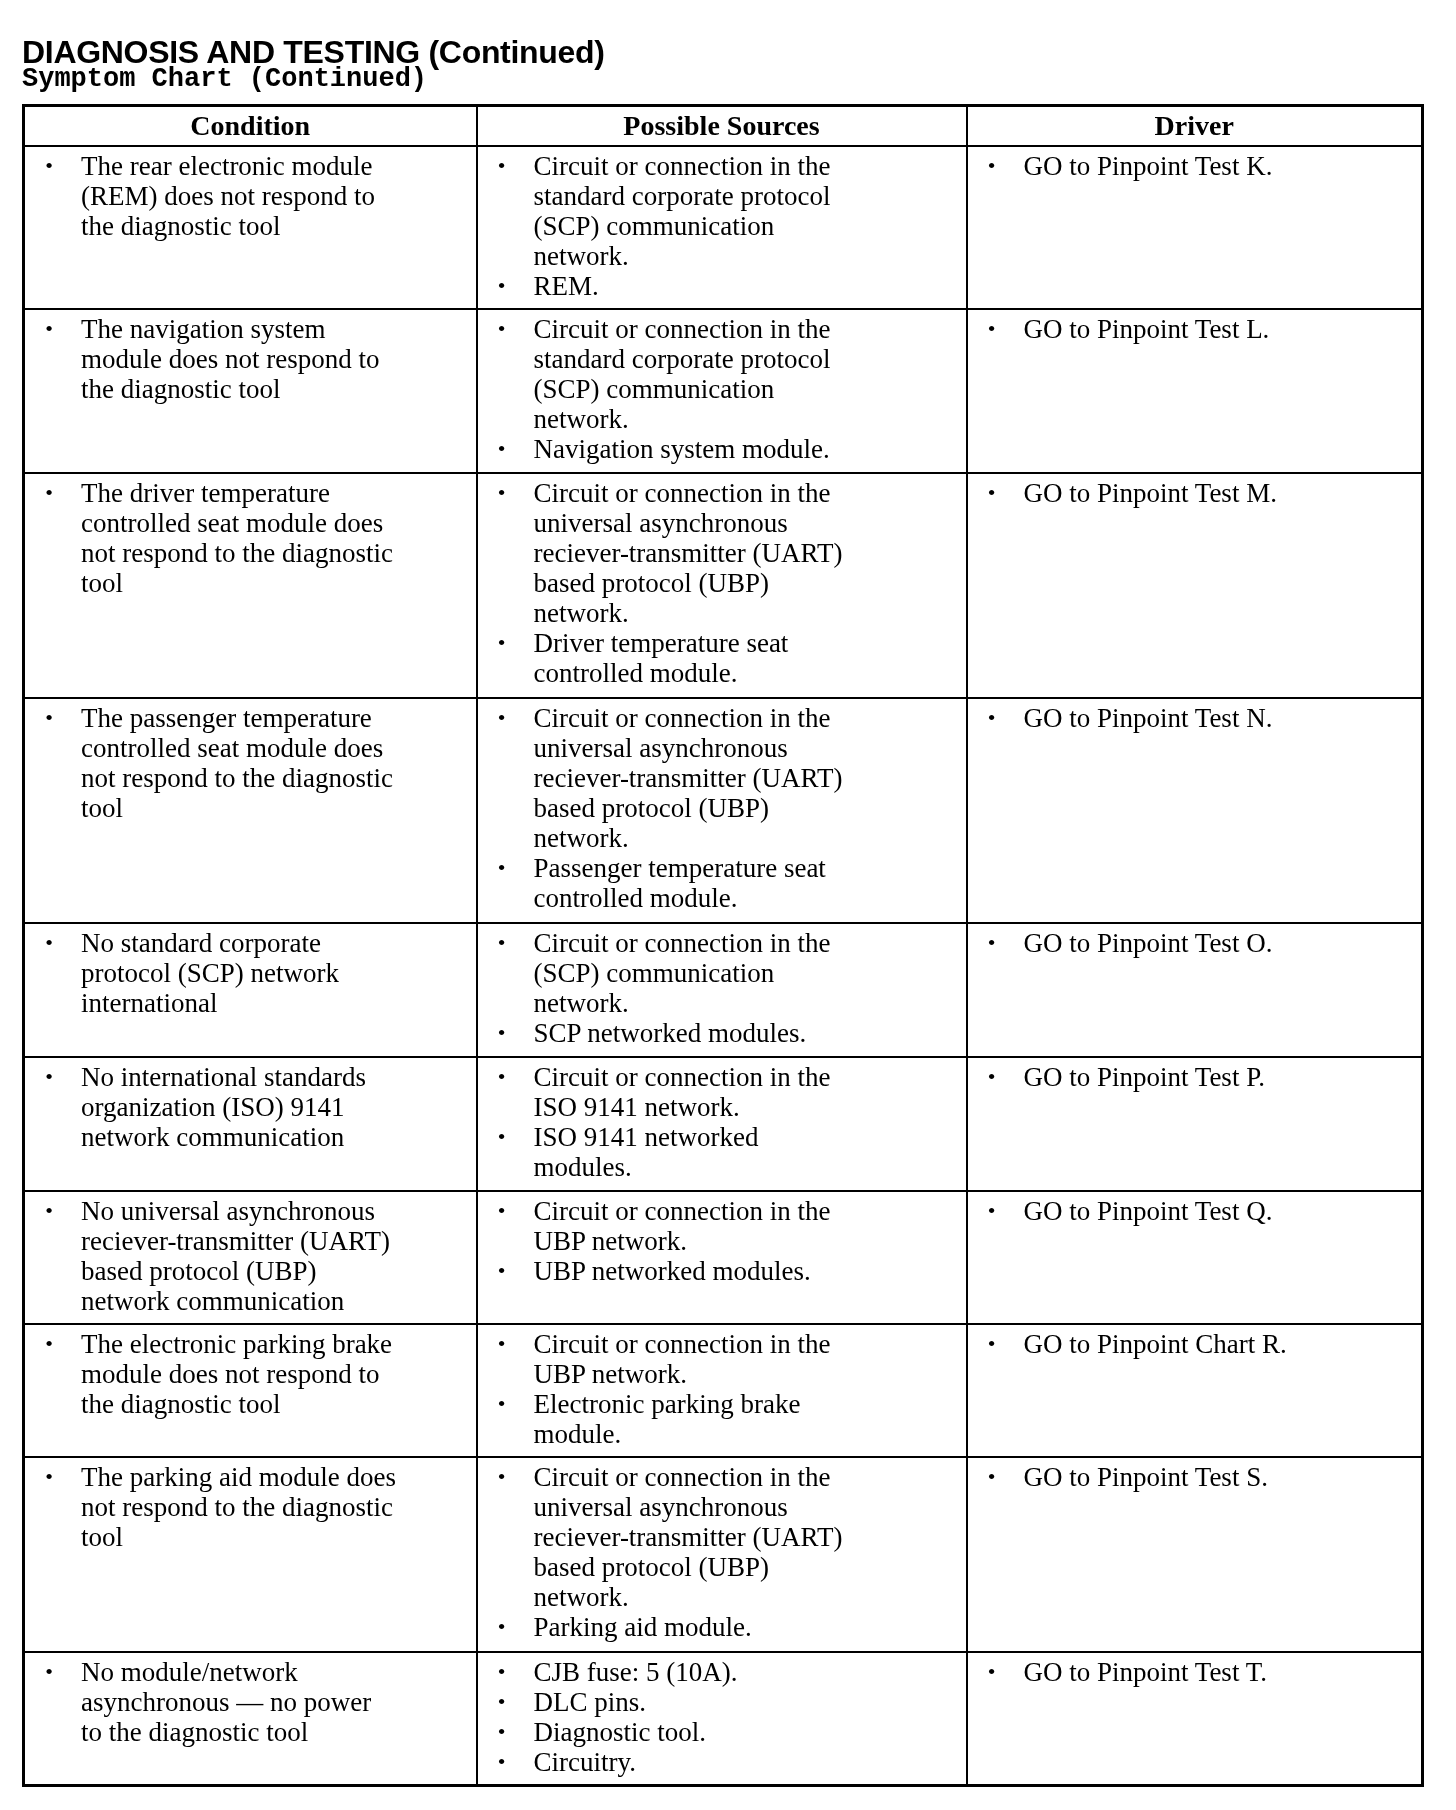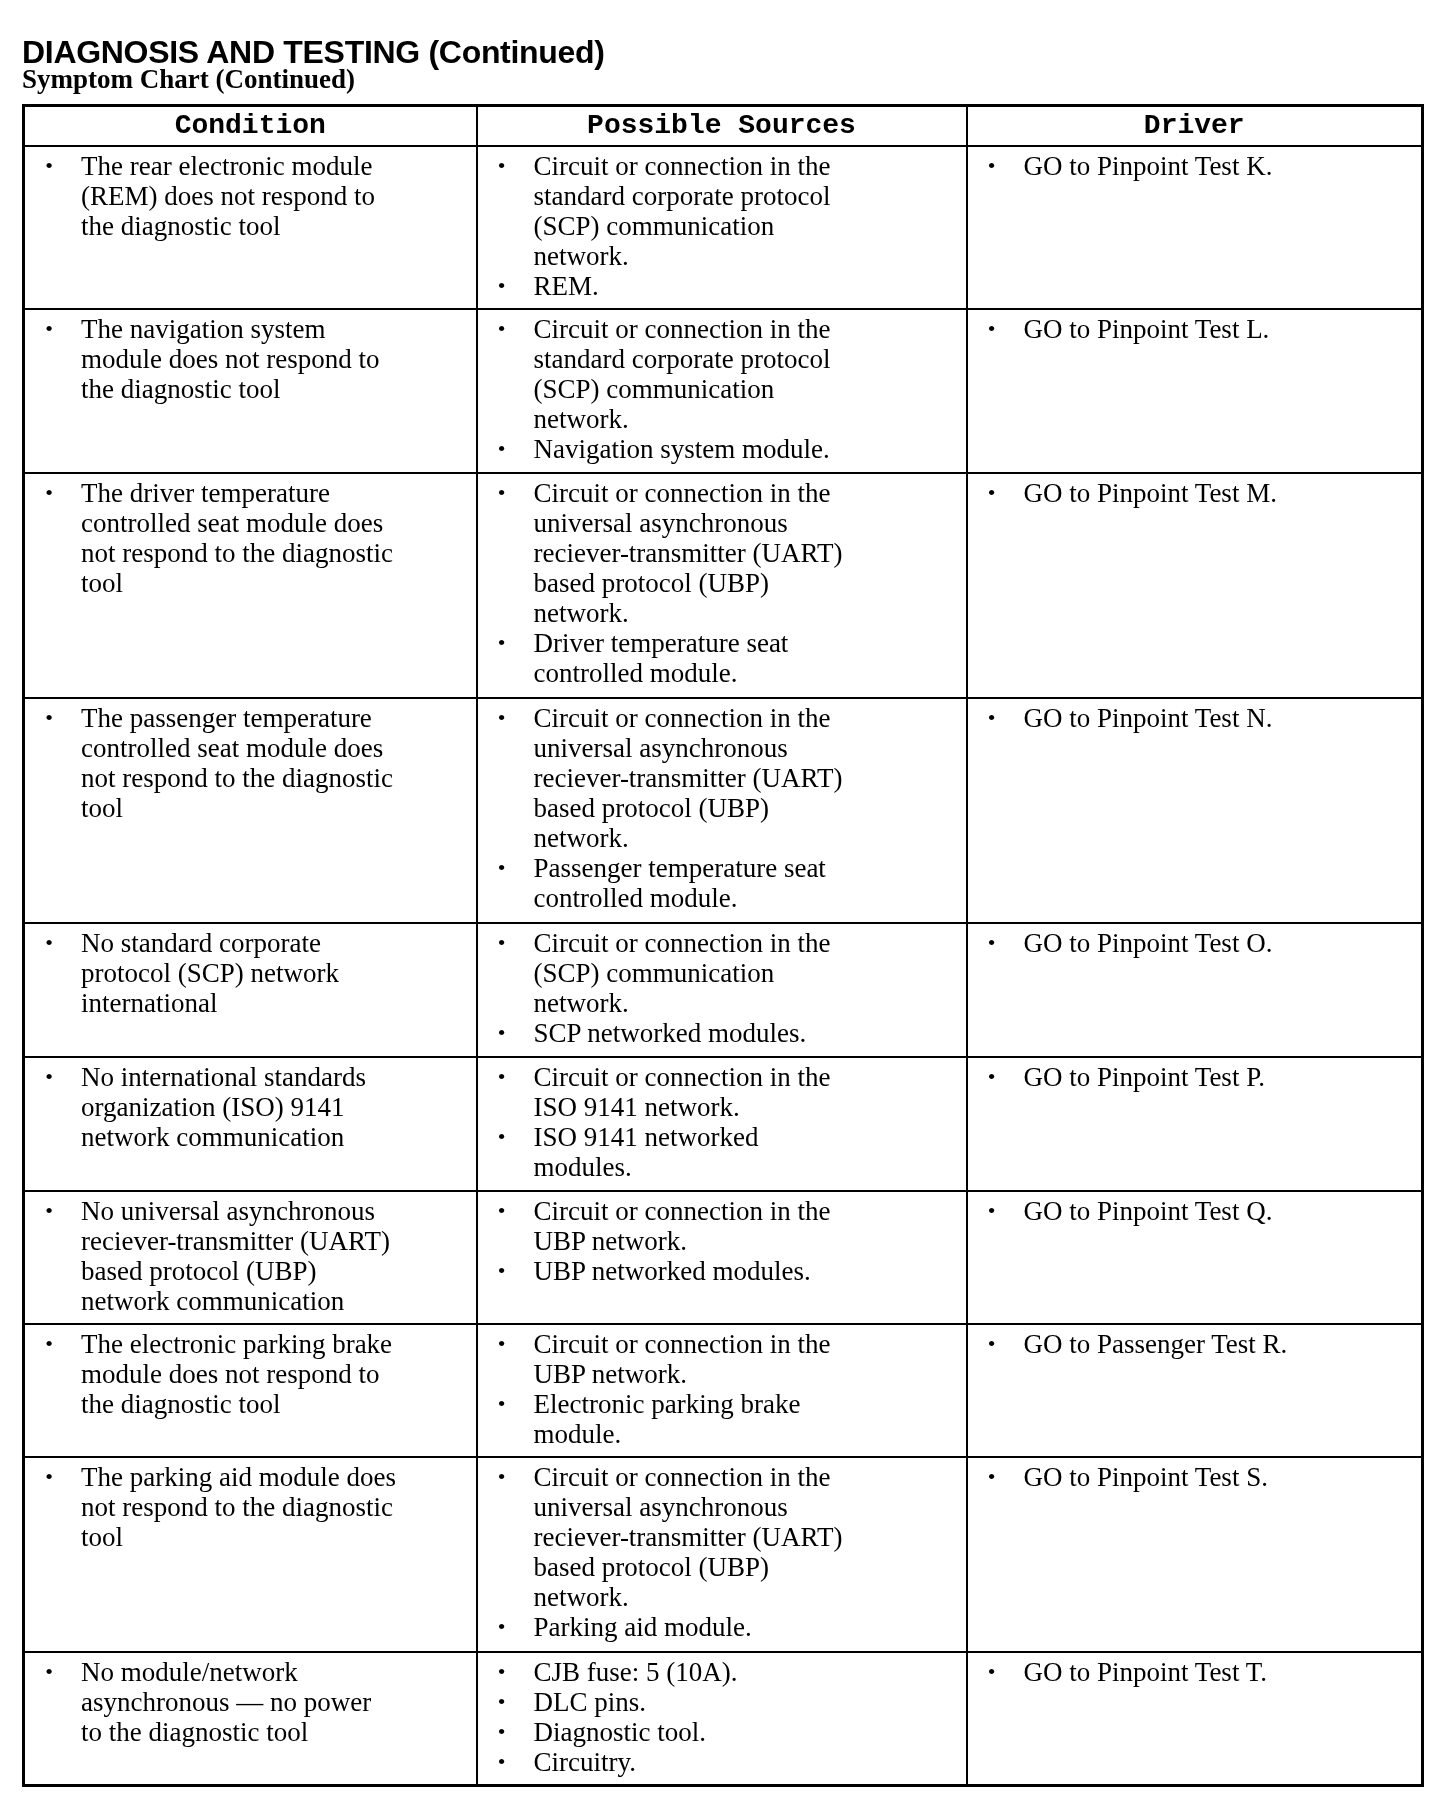--- a/index.html
+++ b/index.html
@@ -4,31 +4,31 @@
 <style>
   html, body { margin: 0; padding: 0; background: #ffffff; }
   body { width: 1456px; height: 1810px; position: relative; overflow: hidden; color: #000; }
   .title {
     position: absolute; left: 22px; top: 4px;
     font-family: "Liberation Sans", sans-serif; font-weight: bold;
     font-size: 32px; line-height: 40px; letter-spacing: -0.3px; white-space: nowrap; margin-top: 28px;
   }
   .subtitle {
     position: absolute; left: 22px; top: 62px;
-    font-family: Liberation Serif, serif; font-weight: bold;
+    font-family: Liberation Mono, monospace; font-weight: bold;
     font-size: 27px; line-height: 34px; white-space: nowrap;
   }
   table.chart {
     position: absolute; left: 22px; top: 104px;
     width: 1399px; border-collapse: collapse; table-layout: fixed;
     border: 3px solid #000;
   }
   table.chart th, table.chart td { border: 2px solid #000; padding: 0; vertical-align: top; }
   table.chart th {
-    font-family: Liberation Mono, monospace; font-weight: bold;
+    font-family: Liberation Serif, serif; font-weight: bold;
     font-size: 28px; height: 38px; line-height: 38px; text-align: center;
   }
   col.c1 { width: 453px; }
   col.c2 { width: 490px; }
   col.c3 { width: 456px; }
   td ul { list-style: none; margin: 0; padding: 4px 0 0 0; }
   td li {
     position: relative; padding-left: 56px;
     font-family: "Liberation Serif", serif; font-size: 27px; line-height: 30px;
   }
@@ -328,21 +328,21 @@
               <span class="bullet">•</span>
               <span class="line">Electronic parking brake</span>
               <span class="line">module.</span>
             </li>
           </ul>
         </td>
         <td>
           <ul>
             <li>
               <span class="bullet">•</span>
-              <span class="line">GO to Passenger Test R.</span>
+              <span class="line">GO to Pinpoint Chart R.</span>
             </li>
           </ul>
         </td>
       </tr>
       <tr style="height: 195px;">
         <td>
           <ul>
             <li>
               <span class="bullet">•</span>
               <span class="line">The parking aid module does</span>

